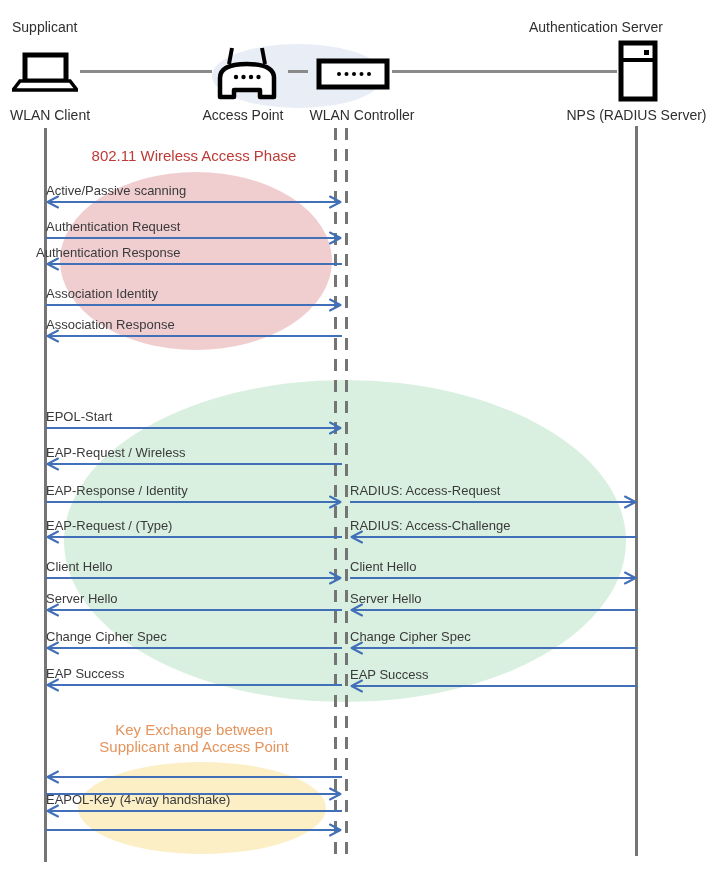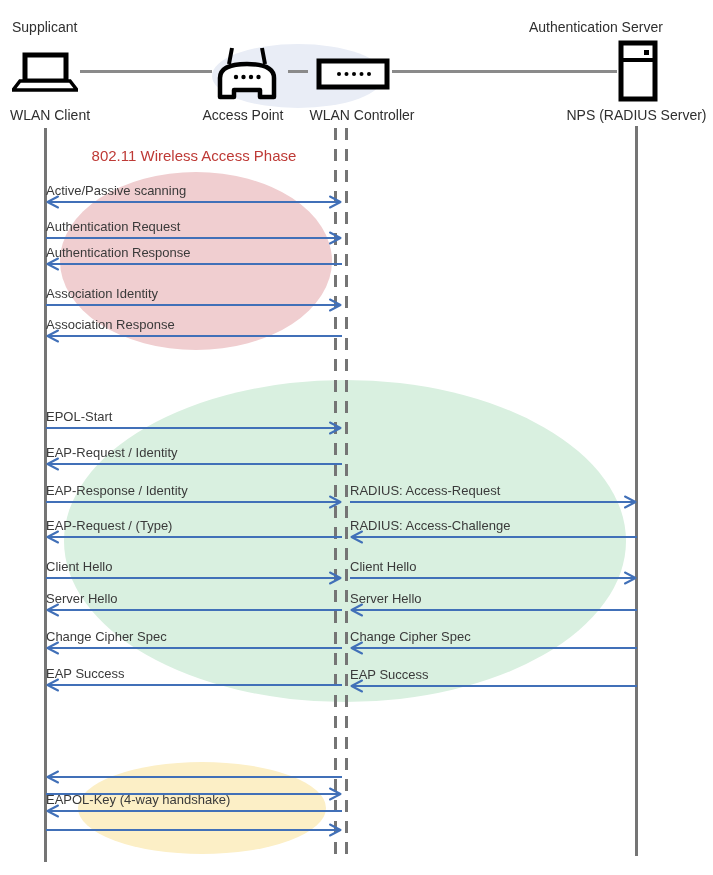--- a/index.html
+++ b/index.html
@@ -91,54 +91,56 @@
   <div class="node-label" style="left:193px;width:100px;">Access Point</div>
   <div class="node-label" style="left:307px;width:110px;">WLAN Controller</div>
   <div class="node-label" style="left:564px;width:145px;">NPS (RADIUS Server)</div>
 
   <div class="lifeline solid-line" id="lifeline-supplicant"></div>
   <div class="lifeline dashed-line" id="lifeline-dashed-1"></div>
   <div class="lifeline dashed-line" id="lifeline-dashed-2"></div>
   <div class="lifeline solid-line" id="lifeline-server"></div>
 
   <div class="phase-title" id="phase1-title" style="color: rgb(190, 58, 54);">802.11 Wireless Access Phase</div>
+  <div class="phase-title" id="phase3-title" style="color: rgb(229, 148, 92);">Key Exchange between
+Supplicant and Access Point</div>
 
   <div id="message-layer">
       <div class="msg-label" style="left: 46px; width: 296px; top: 183px; color: rgb(58, 58, 58);">Active/Passive scanning</div>
       <svg width="296" height="14" class="msg-arrow" style="left: 46px; top: 195px;">
         <line x1="2" x2="294" y1="7" y2="7" stroke="#4170b8" stroke-width="2"></line>
         <polyline points="284,1.5 294.5,7 284,12.5" fill="none" stroke="#4170b8" stroke-width="2" stroke-linecap="round" stroke-linejoin="round"></polyline>
         <polyline points="12,1.5 1.5,7 12,12.5" fill="none" stroke="#4170b8" stroke-width="2" stroke-linecap="round" stroke-linejoin="round"></polyline>
       </svg>
       <div class="msg-label" style="left: 46px; width: 296px; top: 219px; color: rgb(58, 58, 58);">Authentication Request</div>
       <svg width="296" height="14" class="msg-arrow" style="left: 46px; top: 231px;">
         <line x1="0" x2="294" y1="7" y2="7" stroke="#4170b8" stroke-width="2"></line>
         <polyline points="284,1.5 294.5,7 284,12.5" fill="none" stroke="#4170b8" stroke-width="2" stroke-linecap="round" stroke-linejoin="round"></polyline>
       </svg>
-      <div class="msg-label" style="left: 46px; width: 296px; top: 245px; color: rgb(58, 58, 58);">Authentication Response</div>
+      <div class="msg-label" style="left: 36px; width: 296px; top: 245px; color: rgb(58, 58, 58);">Authentication Response</div>
       <svg width="296" height="14" class="msg-arrow" style="left: 46px; top: 257px;">
         <line x1="2" x2="296" y1="7" y2="7" stroke="#4170b8" stroke-width="2"></line>
         <polyline points="12,1.5 1.5,7 12,12.5" fill="none" stroke="#4170b8" stroke-width="2" stroke-linecap="round" stroke-linejoin="round"></polyline>
       </svg>
       <div class="msg-label" style="left: 46px; width: 296px; top: 286px; color: rgb(58, 58, 58);">Association Identity</div>
       <svg width="296" height="14" class="msg-arrow" style="left: 46px; top: 298px;">
         <line x1="0" x2="294" y1="7" y2="7" stroke="#4170b8" stroke-width="2"></line>
         <polyline points="284,1.5 294.5,7 284,12.5" fill="none" stroke="#4170b8" stroke-width="2" stroke-linecap="round" stroke-linejoin="round"></polyline>
       </svg>
       <div class="msg-label" style="left: 46px; width: 296px; top: 317px; color: rgb(58, 58, 58);">Association Response</div>
       <svg width="296" height="14" class="msg-arrow" style="left: 46px; top: 329px;">
         <line x1="2" x2="296" y1="7" y2="7" stroke="#4170b8" stroke-width="2"></line>
         <polyline points="12,1.5 1.5,7 12,12.5" fill="none" stroke="#4170b8" stroke-width="2" stroke-linecap="round" stroke-linejoin="round"></polyline>
       </svg>
       <div class="msg-label" style="left: 46px; width: 296px; top: 409px; color: rgb(58, 58, 58);">EPOL-Start</div>
       <svg width="296" height="14" class="msg-arrow" style="left: 46px; top: 421px;">
         <line x1="0" x2="294" y1="7" y2="7" stroke="#4170b8" stroke-width="2"></line>
         <polyline points="284,1.5 294.5,7 284,12.5" fill="none" stroke="#4170b8" stroke-width="2" stroke-linecap="round" stroke-linejoin="round"></polyline>
       </svg>
-      <div class="msg-label" style="left: 46px; width: 296px; top: 445px; color: rgb(58, 58, 58);">EAP-Request / Identity</div>
+      <div class="msg-label" style="left: 46px; width: 296px; top: 445px; color: rgb(58, 58, 58);">EAP-Request / Wireless</div>
       <svg width="296" height="14" class="msg-arrow" style="left: 46px; top: 457px;">
         <line x1="2" x2="296" y1="7" y2="7" stroke="#4170b8" stroke-width="2"></line>
         <polyline points="12,1.5 1.5,7 12,12.5" fill="none" stroke="#4170b8" stroke-width="2" stroke-linecap="round" stroke-linejoin="round"></polyline>
       </svg>
       <div class="msg-label" style="left: 46px; width: 296px; top: 483px; color: rgb(58, 58, 58);">EAP-Response / Identity</div>
       <svg width="296" height="14" class="msg-arrow" style="left: 46px; top: 495px;">
         <line x1="0" x2="294" y1="7" y2="7" stroke="#4170b8" stroke-width="2"></line>
         <polyline points="284,1.5 294.5,7 284,12.5" fill="none" stroke="#4170b8" stroke-width="2" stroke-linecap="round" stroke-linejoin="round"></polyline>
       </svg>
       <div class="msg-label" style="left: 350px; width: 287px; top: 483px; color: rgb(58, 58, 58);">RADIUS: Access-Request</div>

